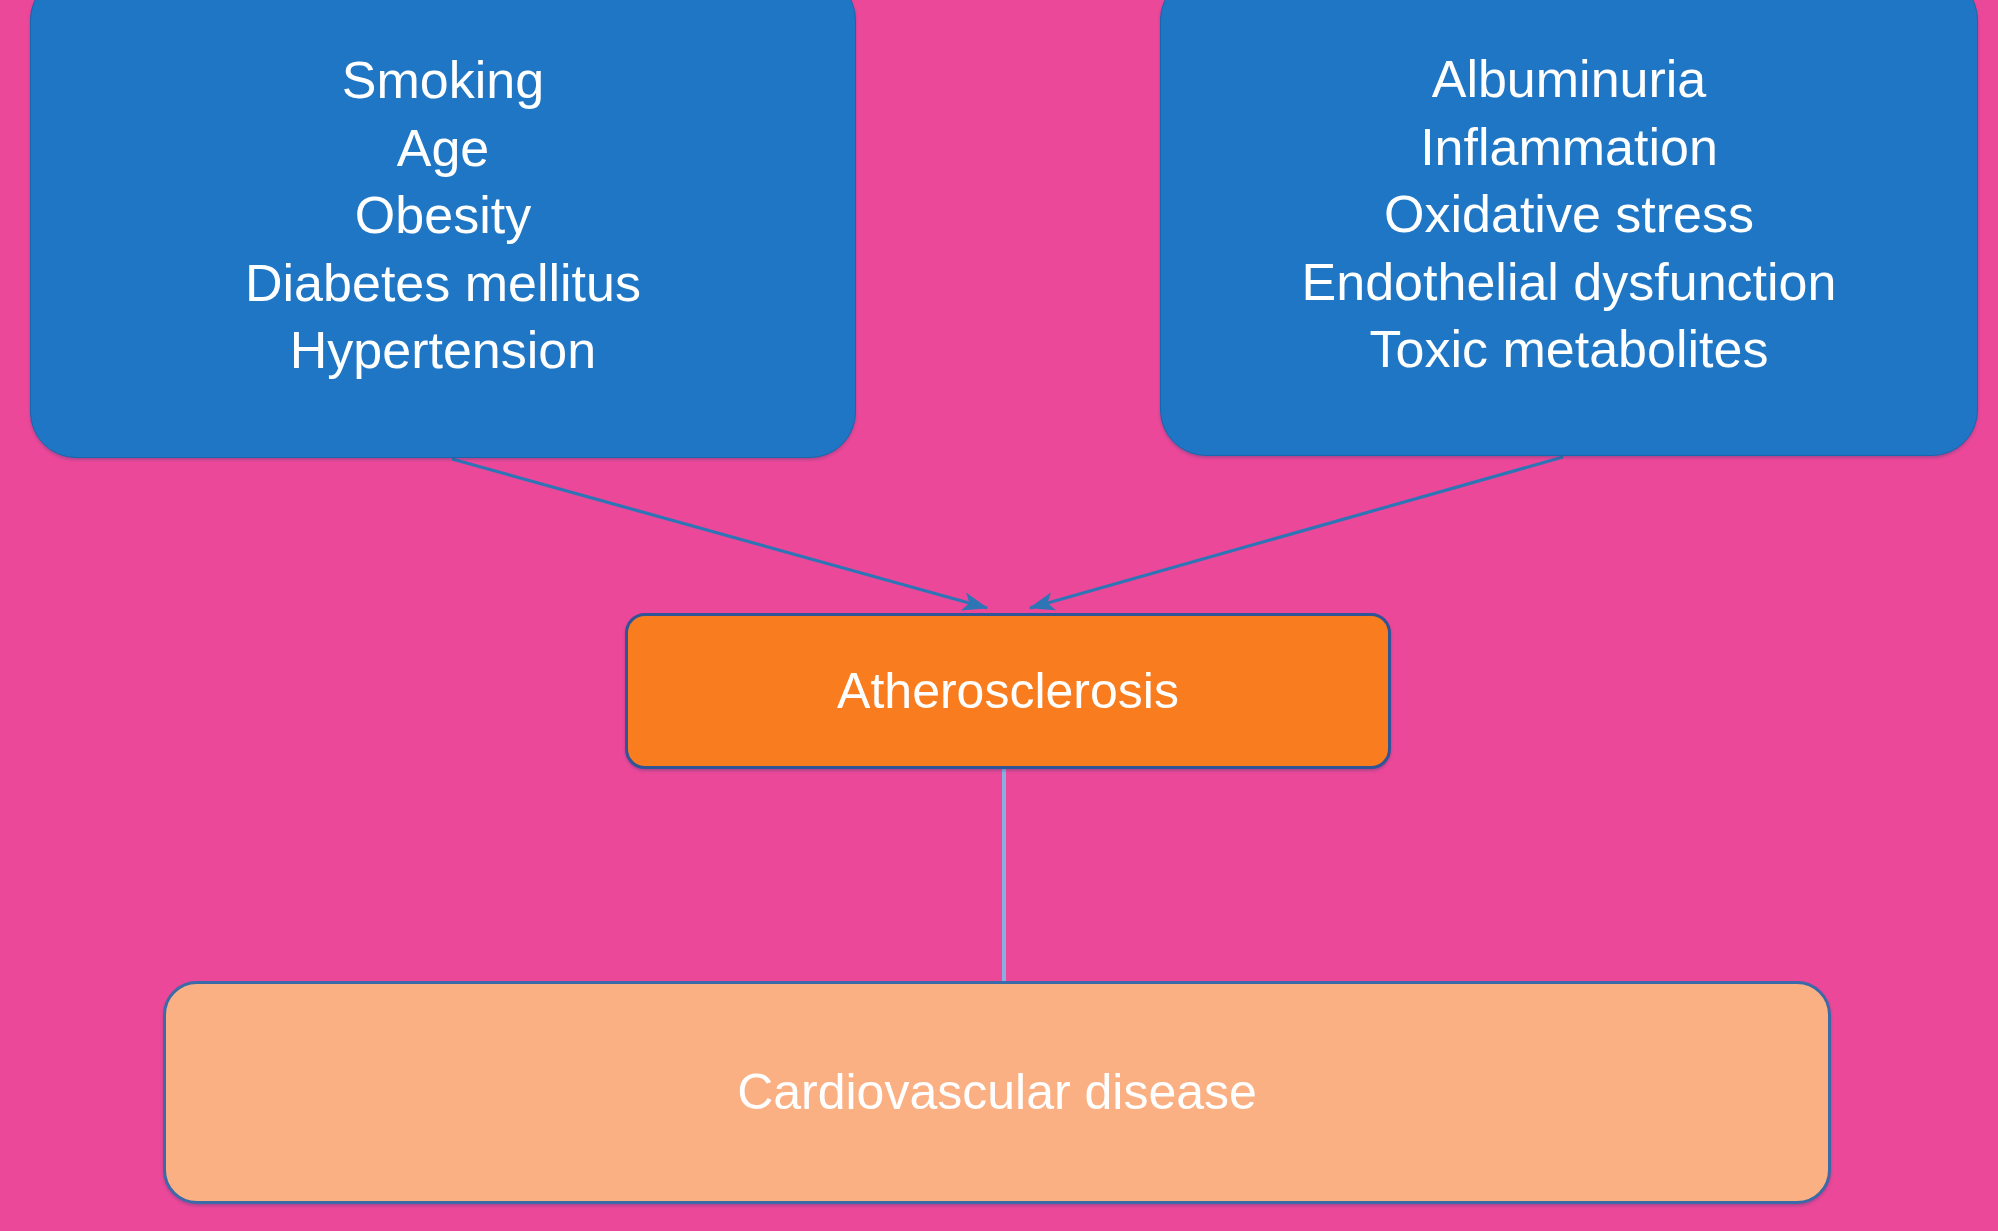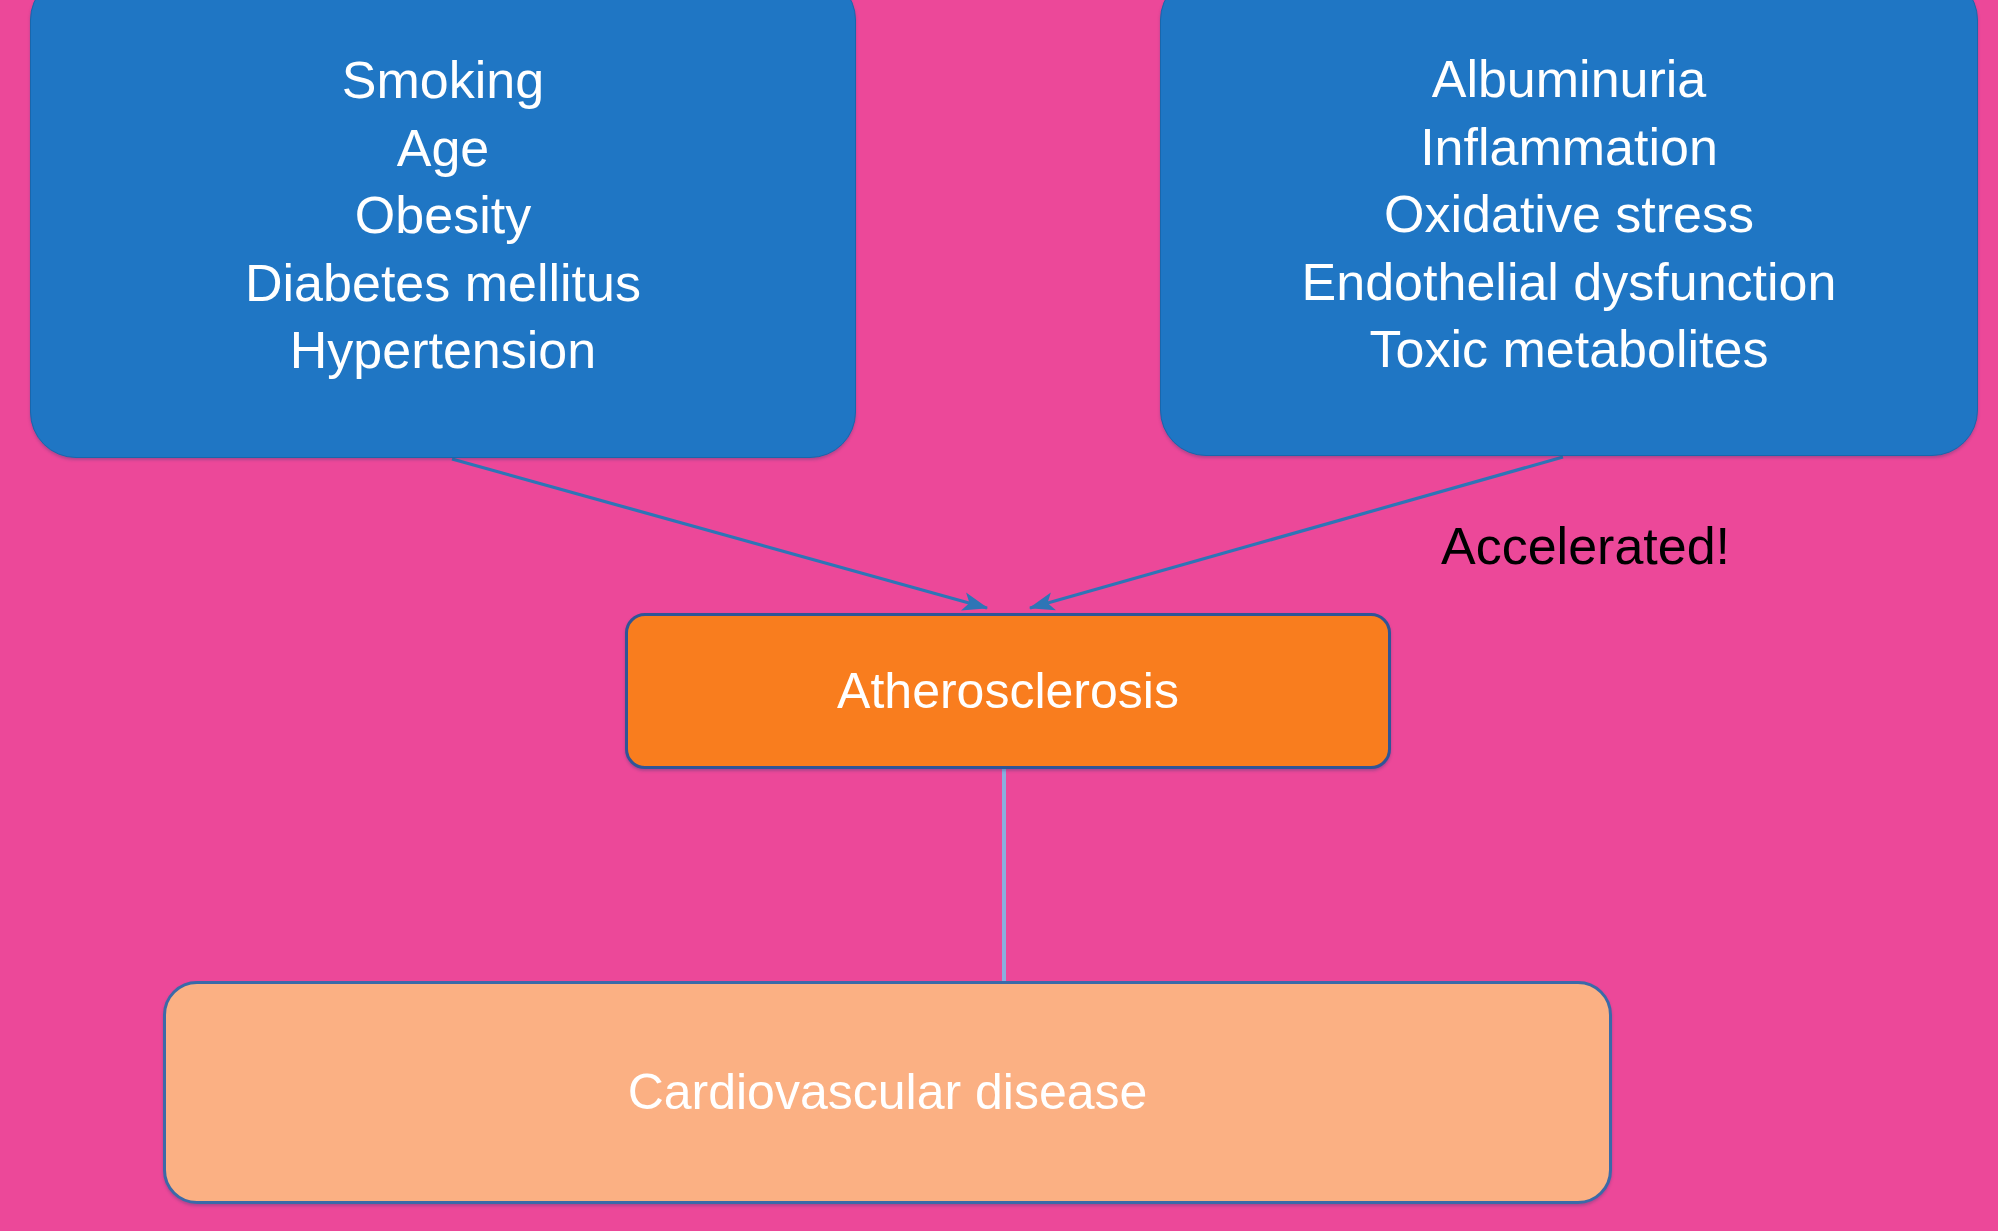--- a/index.html
+++ b/index.html
@@ -81,21 +81,21 @@
     border-radius: 20px;
     box-shadow: 0 2px 3px rgba(30,60,110,0.30);
     font-size: 50px;
     line-height: 1.1;
   }
 
   
   #cvd-node {
     left: 163px;
     top: 981px;
-    width: 1449px;
+    width: 1668px;
     height: 223px;
     background: #fbb083;
     border: 3px solid #3a6aa8;
     border-radius: 34px;
     box-shadow: 0 2px 3px rgba(30,60,110,0.28);
     font-size: 50px;
     line-height: 1.1;
   }
 
   
@@ -138,21 +138,20 @@
   </div>
 
   <div class="node risk-box" id="risk-ckd">
     <span class="node-text">Albuminuria
 Inflammation
 Oxidative stress
 Endothelial dysfunction
 Toxic metabolites</span>
   </div>
 
-  <div id="accelerated-label">Accelerated!</div>
 
   <div class="node" id="atherosclerosis-node">
     <span class="node-text">Atherosclerosis</span>
   </div>
 
   <div class="node" id="cvd-node">
     <span class="node-text">Cardiovascular disease</span>
   </div>
 
 </div>

